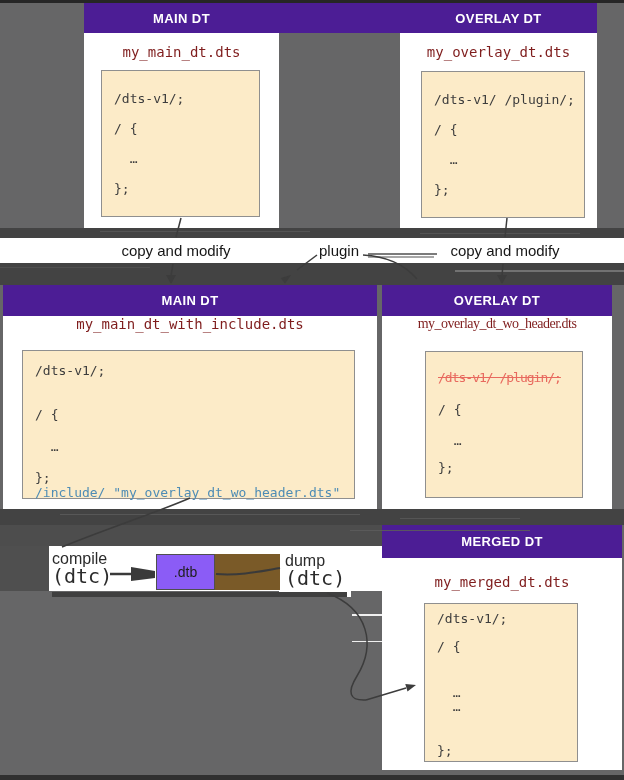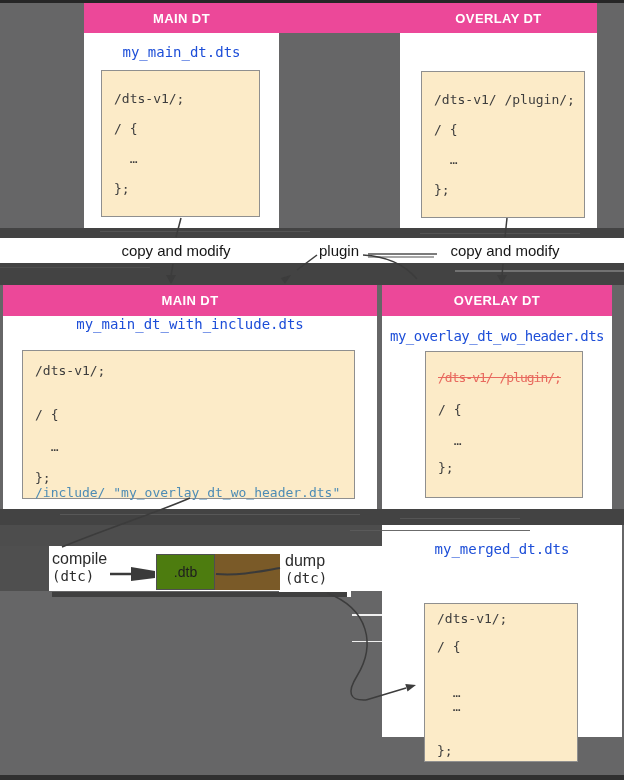--- a/index.html
+++ b/index.html
@@ -3,35 +3,35 @@
 <meta charset="utf-8">
 <style>
   html,body{margin:0;padding:0;background:#666;}
   #stage{position:relative;width:624px;height:780px;background:#666667;overflow:hidden;
          font-family:"Liberation Sans",sans-serif;}
   .abs{position:absolute;}
   
   .band-dark{background:#434343;}
   .band-white{background:#ffffff;}
   
-  .hdr{background:#ec4899;color:#fff;font-weight:bold;font-size:13px;letter-spacing:.4px;
+  .hdr{background:#4c1d95;color:#fff;font-weight:bold;font-size:13px;letter-spacing:.4px;
        display:flex;align-items:center;justify-content:center;text-align:right;}
   .body-white{background:#ffffff;}
-  .filename{font-family:"DejaVu Sans Mono",monospace;font-size:14px;color:#1d4ed8;text-align:center;}
+  .filename{font-family:"DejaVu Sans Mono",monospace;font-size:14px;color:#7f1d1d;text-align:center;}
   .codeblock{background:#FCEBC8;border:1px solid #8f8f8f;box-sizing:border-box;
              font-family:"DejaVu Sans Mono",monospace;font-size:13px;color:#3d3d3d;}
   .cl{white-space:pre;line-height:15px;}
   .cl14{white-space:pre;line-height:14px;}
   .include-line{color:#4E8CB5;}
   .strike-line{color:#E8695E;text-decoration:line-through;}
   
   .flowlabel{font-size:15px;color:#161616;text-align:center;line-height:25px;}
   .toollabel{font-size:16px;color:#2b2b2b;line-height:19px;}
-  .tool-mono{font-family:"DejaVu Sans Mono",monospace;font-size:14px;color:#2b2b2b;line-height:17px;}
-  .dtb-box{background:#4d7c0f;border:1px solid #4f4f4f;box-sizing:border-box;
+  .tool-mono{font-family:"DejaVu Sans Mono",monospace;font-size:20px;color:#2b2b2b;line-height:17px;}
+  .dtb-box{background:#8b5cf6;border:1px solid #4f4f4f;box-sizing:border-box;
            display:flex;align-items:center;justify-content:center;
            font-size:14px;color:#1e1e1e;}
   .brown{background:#7A5A28;}
   svg{position:absolute;left:0;top:0;pointer-events:none;}
   .streak{opacity:.9;}
 </style>
 </head>
 <body>
 
 <div id="stage">
@@ -48,20 +48,21 @@
     <div class="filename" style="margin-top:11px;">my_main_dt.dts</div>
     <div class="abs codeblock" style="left:17px;top:37px;width:159px;height:147px;padding:20px 8px 0 12px;">
       <div class="cl" style="margin-bottom:15px;">/dts-v1/;</div>
       <div class="cl" style="margin-bottom:15px;">/ {</div>
       <div class="cl" style="margin-bottom:15px;">  …</div>
       <div class="cl">};</div>
     </div>
   </div>
 
   <div class="abs body-white" style="left:400px;top:33px;width:197px;height:196px;">
+    <div class="filename" style="margin-top:11px;">my_overlay_dt.dts</div>
     <div class="abs codeblock" style="left:21px;top:38px;width:164px;height:147px;padding:20px 6px 0 12px;">
       <div class="cl" style="margin-bottom:15px;">/dts-v1/ /plugin/;</div>
       <div class="cl" style="margin-bottom:15px;">/ {</div>
       <div class="cl" style="margin-bottom:15px;">  …</div>
       <div class="cl">};</div>
     </div>
   </div>
 
   <div class="abs band-dark" style="left:0;top:228px;width:624px;height:10px;"></div>
   <div class="abs band-white" style="left:0;top:238px;width:624px;height:25px;"></div>
@@ -85,21 +86,21 @@
       <div class="cl">};</div>
       <div class="cl include-line">/include/ "my_overlay_dt_wo_header.dts"</div>
     </div>
   </div>
 
   <div class="abs" style="left:382px;top:285px;width:230px;height:230px;">
     <div class="hdr" style="width:230px;height:31px;">
         <span>OVERLAY DT</span>
       </div>
     <div class="body-white" style="width:230px;height:199px;">
-      <div class="filename" style="padding-top:12px;letter-spacing:-0.5px;">my_overlay_dt_wo_header.dts</div>
+      <div class="filename" style="padding-top:0;letter-spacing:-0.5px;font-family:Liberation Serif, serif;">my_overlay_dt_wo_header.dts</div>
     </div>
     <div class="abs codeblock" style="left:43px;top:66px;width:158px;height:147px;padding:18px 4px 0 12px;">
       <div class="cl strike-line" style="margin-bottom:17px;letter-spacing:-1px;">/dts-v1/ /plugin/;</div>
       <div class="cl" style="margin-bottom:16px;">/ {</div>
       <div class="cl" style="margin-bottom:12px;">  …</div>
       <div class="cl">};</div>
     </div>
   </div>
 
   <div class="abs band-dark" style="left:0;top:509px;width:624px;height:16px;"></div>
@@ -119,20 +120,23 @@
   <div class="abs dtb-box" style="left:156px;top:554px;width:59px;height:36px;">
     <span>.dtb</span>
   </div>
 
   <div class="abs toollabel" style="left:285px;top:551px;width:60px;text-align:left;">
     <div>dump</div>
     <div class="tool-mono">(dtc)</div>
   </div>
 
   <div class="abs" style="left:382px;top:525px;width:240px;height:245px;">
+    <div class="hdr" style="width:240px;height:33px;">
+        <span>MERGED DT</span>
+      </div>
     <div class="body-white" style="width:240px;height:212px;">
       <div class="filename" style="padding-top:16px;">my_merged_dt.dts</div>
     </div>
     <div class="abs codeblock" style="left:42px;top:78px;width:154px;height:159px;padding:8px 6px 0 12px;">
       <div class="cl14" style="margin-bottom:14px;">/dts-v1/;</div>
       <div class="cl14" style="margin-bottom:32px;">/ {</div>
       <div class="cl14">  …</div>
       <div class="cl14" style="margin-bottom:30px;">  …</div>
       <div class="cl14">};</div>
     </div>

